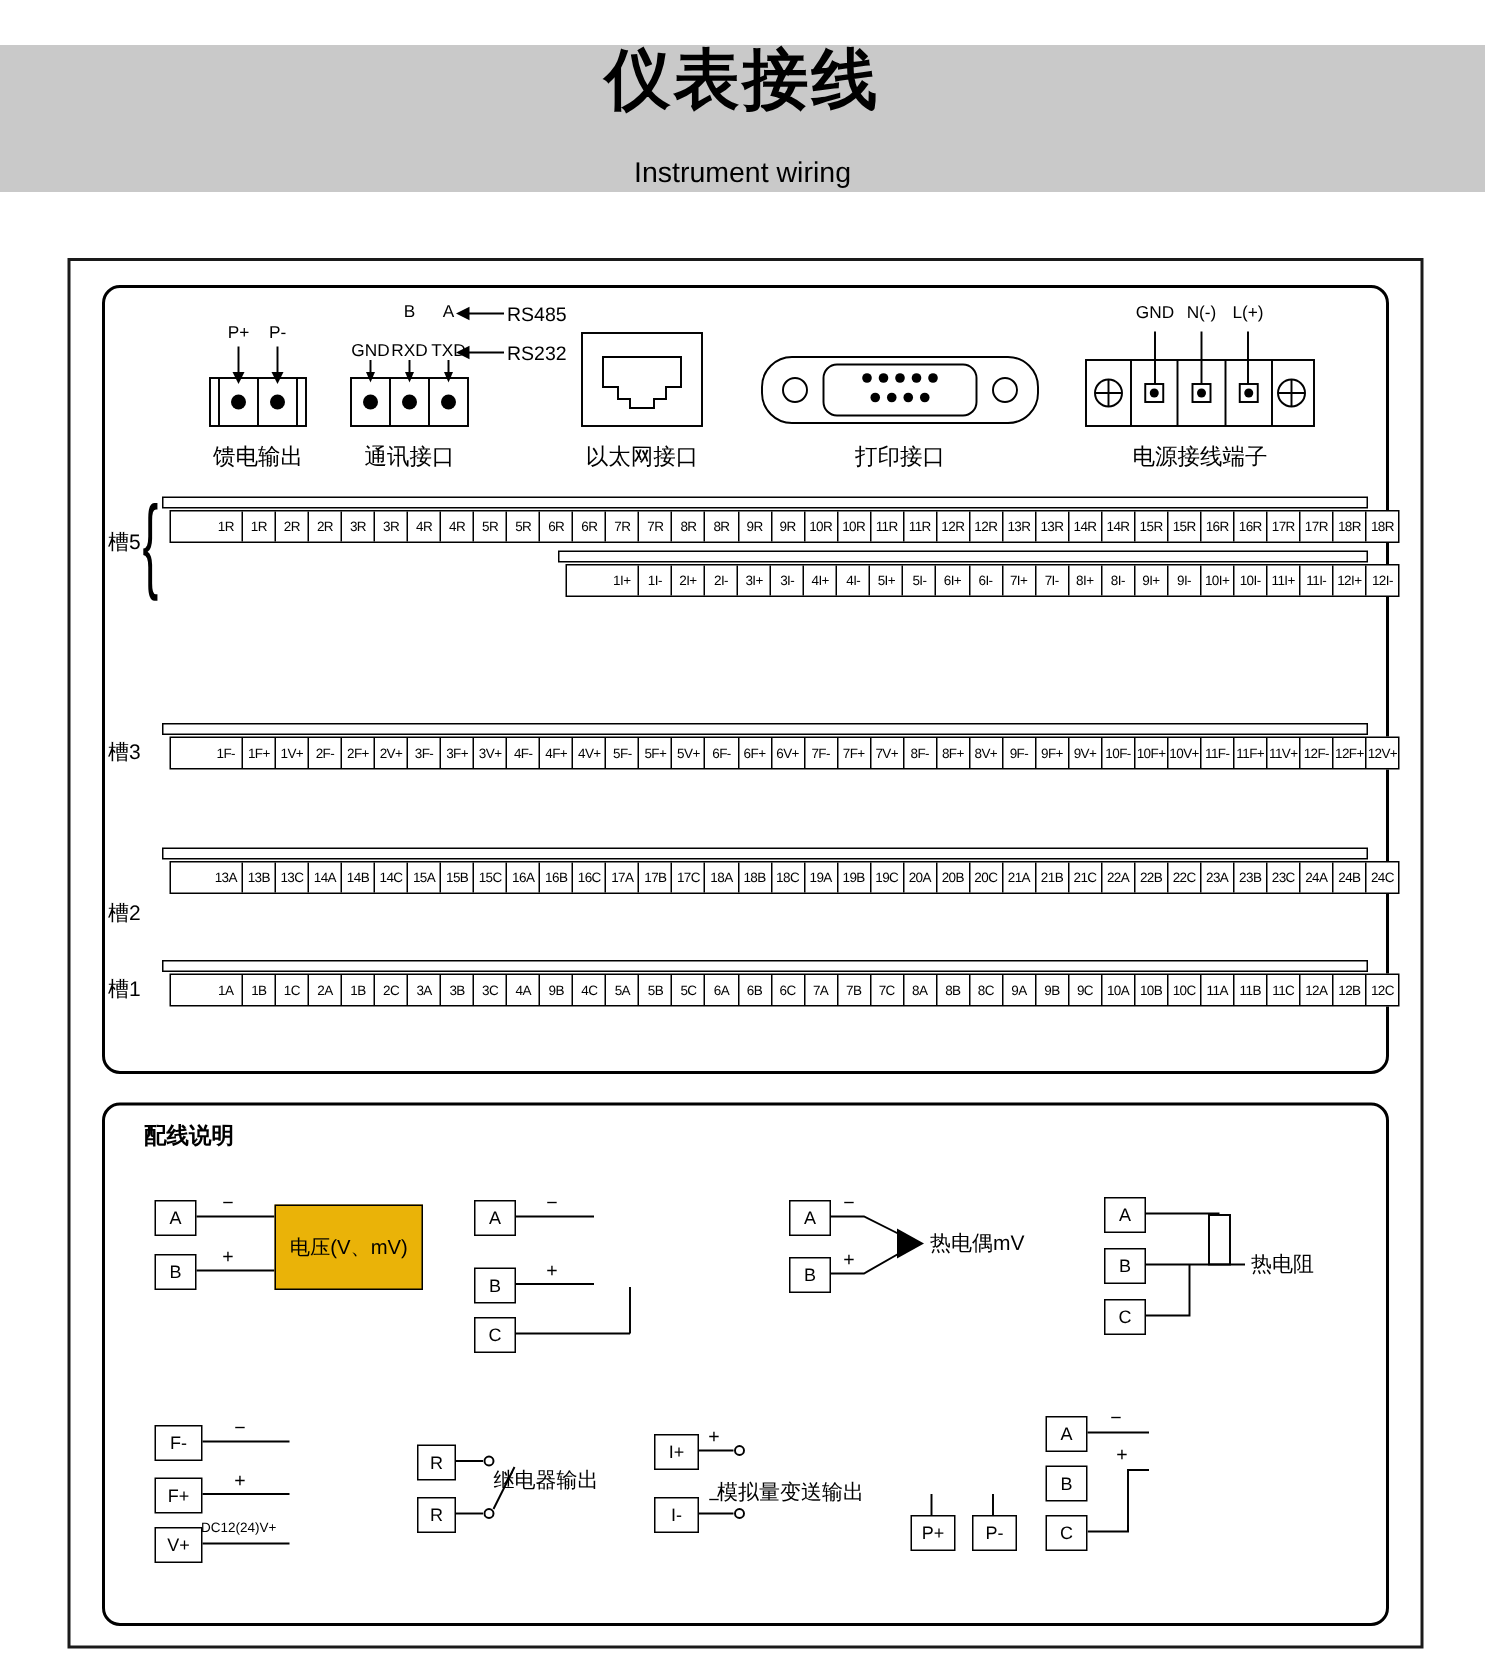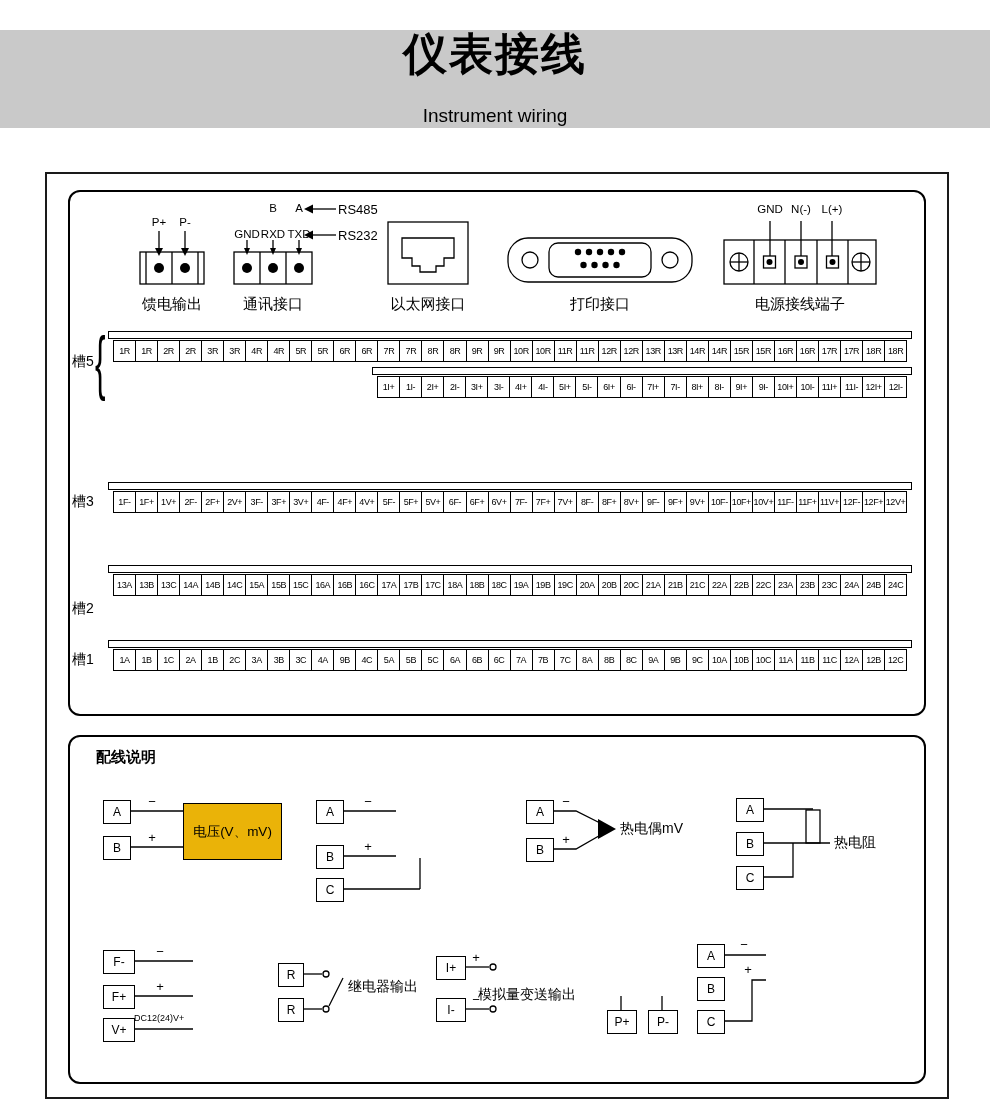--- a/index.html
+++ b/index.html
@@ -13,21 +13,21 @@
   .panel{position:absolute;border:2px solid #000;border-radius:12px;background:transparent;}
   .toppanel{left:68px;top:190px;width:854px;height:522px;}
   .botpanel{left:68px;top:735px;width:854px;height:345px;}
   .cap{position:absolute;transform:translateX(-50%);font-size:15px;white-space:nowrap;}
   .pin{position:absolute;transform:translateX(-50%);font-size:11.5px;white-space:nowrap;}
   .tag{position:absolute;font-size:13px;white-space:nowrap;}
   .slotlabel{position:absolute;font-size:14px;white-space:nowrap;}
   .brace{position:absolute;left:95px;top:326px;font-size:70px;line-height:72px;font-weight:200;
          transform:scaleX(0.45);transform-origin:left center;}
   .rail{position:absolute;height:6px;border:1px solid #000;background:#fff;}
-  .cellrow{position:absolute;height:20px;border:1px solid #000;background:#fff;display:flex;}
+  .cellrow{position:absolute;height:20px;border:1px solid #000;background:#fff;display:flex;padding-left:26px;}
   .cell{flex:1 1 0;border-right:1px solid #000;display:flex;align-items:center;justify-content:center;
         font-size:9px;letter-spacing:-0.4px;white-space:nowrap;overflow:hidden;}
   .cell:last-child{border-right:none;}
   .sectitle{position:absolute;font-size:15px;font-weight:600;}
   .tbox{position:absolute;border:1px solid #000;background:#fff;display:flex;align-items:center;
         justify-content:center;font-size:12px;}
   .mbox{position:absolute;border:1px solid #000;background:#eab308;display:flex;align-items:center;
         justify-content:center;font-size:13.5px;white-space:nowrap;}
   .sign{position:absolute;transform:translateX(-50%);font-size:13px;}
   .flabel{position:absolute;font-size:14px;white-space:nowrap;}
@@ -403,21 +403,21 @@
 
   <div class="tbox" style="left:103px;top:950px;width:30px;height:22px">F-</div>
   <div class="tbox" style="left:103px;top:985px;width:30px;height:22px">F+</div>
   <div class="tbox" style="left:103px;top:1018px;width:30px;height:22px">V+</div>
   <span class="sign" style="left:160px;top:944px">−</span>
   <span class="sign" style="left:160px;top:979px">+</span>
   <span class="vnote" style="left:134px;top:1013px">DC12(24)V+</span>
 
   <div class="tbox" style="left:278px;top:963px;width:24px;height:22px">R</div>
   <div class="tbox" style="left:278px;top:998px;width:24px;height:22px">R</div>
-  <span class="flabel" style="left:348px;top:978px">继电器输出</span>
+  <span class="flabel" style="left:329px;top:978px">继电器输出</span>
 
   <div class="tbox" style="left:436px;top:956px;width:28px;height:22px">I+</div>
   <div class="tbox" style="left:436px;top:998px;width:28px;height:22px">I-</div>
   <span class="sign" style="left:476px;top:950px">+</span>
   <span class="sign" style="left:476px;top:992px">−</span>
   <span class="flabel" style="left:478px;top:986px">模拟量变送输出</span>
 
   <div class="tbox" style="left:697px;top:944px;width:26px;height:22px">A</div>
   <div class="tbox" style="left:697px;top:977px;width:26px;height:22px">B</div>
   <div class="tbox" style="left:697px;top:1010px;width:26px;height:22px">C</div>

